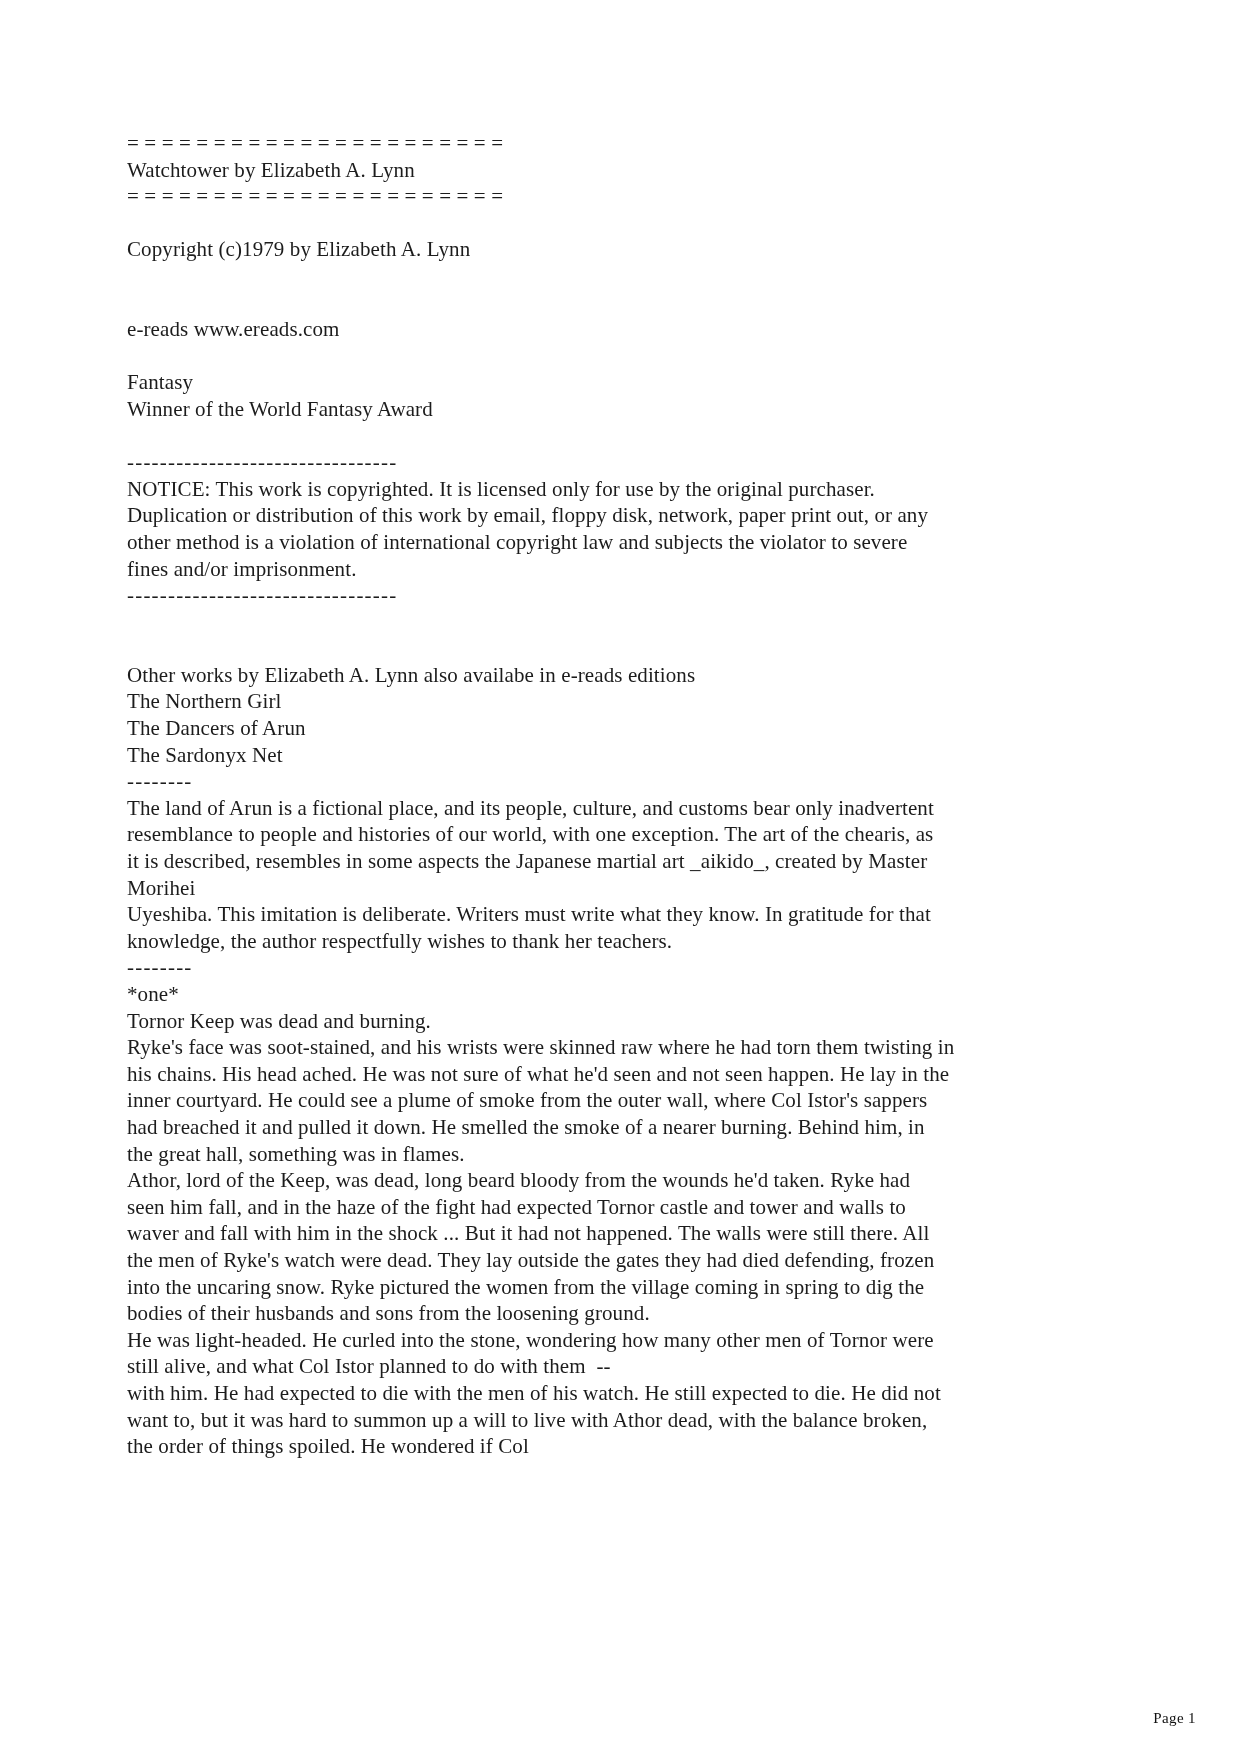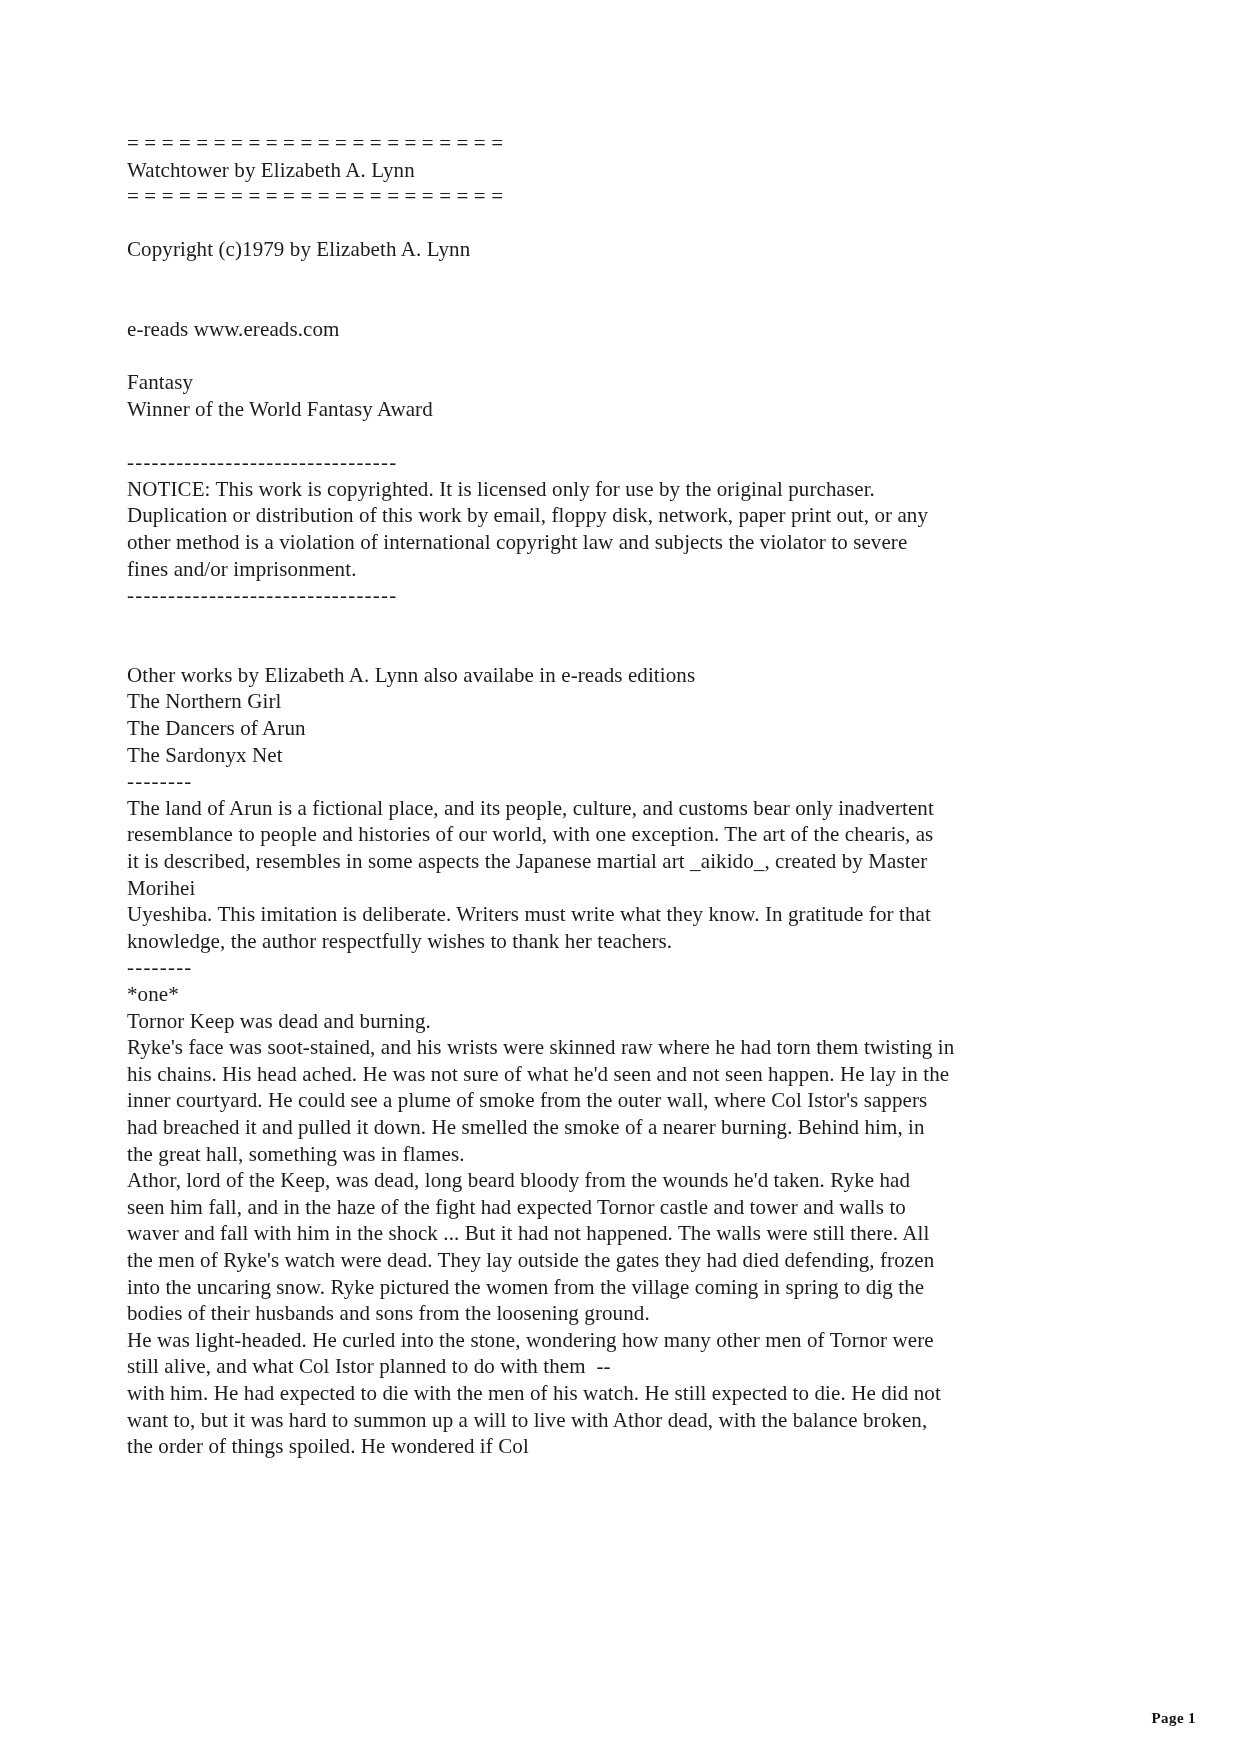--- a/index.html
+++ b/index.html
@@ -32,21 +32,21 @@
     overflow: visible;
   }
   
   .sep-eq   { letter-spacing: 5.5px; }
   .sep-dash { letter-spacing: 1.2px; }
   .footer {
     position: absolute;
     top: 1710px;
     right: 44px;
     font-size: 15px;
-    font-weight: bold;
+    font-weight: normal;
     color: #111111;
     letter-spacing: 0.4px;
   }
 </style>
 </head>
 <body>
 
 <div class="page">
   <div class="content"><div class="line sep-eq">======================</div><div class="line">Watchtower by Elizabeth A. Lynn</div><div class="line sep-eq">======================</div><div class="line">&nbsp;</div><div class="line">Copyright (c)1979 by Elizabeth A. Lynn</div><div class="line">&nbsp;</div><div class="line">&nbsp;</div><div class="line">e-reads www.ereads.com</div><div class="line">&nbsp;</div><div class="line">Fantasy</div><div class="line">Winner of the World Fantasy Award</div><div class="line">&nbsp;</div><div class="line sep-dash">---------------------------------</div><div class="line">NOTICE: This work is copyrighted. It is licensed only for use by the original purchaser.</div><div class="line">Duplication or distribution of this work by email, floppy disk, network, paper print out, or any</div><div class="line">other method is a violation of international copyright law and subjects the violator to severe</div><div class="line">fines and/or imprisonment.</div><div class="line sep-dash">---------------------------------</div><div class="line">&nbsp;</div><div class="line">&nbsp;</div><div class="line">Other works by Elizabeth A. Lynn also availabe in e-reads editions</div><div class="line">The Northern Girl</div><div class="line">The Dancers of Arun</div><div class="line">The Sardonyx Net</div><div class="line sep-dash">--------</div><div class="line">The land of Arun is a fictional place, and its people, culture, and customs bear only inadvertent</div><div class="line">resemblance to people and histories of our world, with one exception. The art of the chearis, as</div><div class="line">it is described, resembles in some aspects the Japanese martial art _aikido_, created by Master</div><div class="line">Morihei</div><div class="line">Uyeshiba. This imitation is deliberate. Writers must write what they know. In gratitude for that</div><div class="line">knowledge, the author respectfully wishes to thank her teachers.</div><div class="line sep-dash">--------</div><div class="line">*one*</div><div class="line">Tornor Keep was dead and burning.</div><div class="line">Ryke's face was soot-stained, and his wrists were skinned raw where he had torn them twisting in</div><div class="line">his chains. His head ached. He was not sure of what he'd seen and not seen happen. He lay in the</div><div class="line">inner courtyard. He could see a plume of smoke from the outer wall, where Col Istor's sappers</div><div class="line">had breached it and pulled it down. He smelled the smoke of a nearer burning. Behind him, in</div><div class="line">the great hall, something was in flames.</div><div class="line">Athor, lord of the Keep, was dead, long beard bloody from the wounds he'd taken. Ryke had</div><div class="line">seen him fall, and in the haze of the fight had expected Tornor castle and tower and walls to</div><div class="line">waver and fall with him in the shock ... But it had not happened. The walls were still there. All</div><div class="line">the men of Ryke's watch were dead. They lay outside the gates they had died defending, frozen</div><div class="line">into the uncaring snow. Ryke pictured the women from the village coming in spring to dig the</div><div class="line">bodies of their husbands and sons from the loosening ground.</div><div class="line">He was light-headed. He curled into the stone, wondering how many other men of Tornor were</div><div class="line">still alive, and what Col Istor planned to do with them  --</div><div class="line">with him. He had expected to die with the men of his watch. He still expected to die. He did not</div><div class="line">want to, but it was hard to summon up a will to live with Athor dead, with the balance broken,</div><div class="line">the order of things spoiled. He wondered if Col</div></div>
   <div class="footer">Page 1</div>

